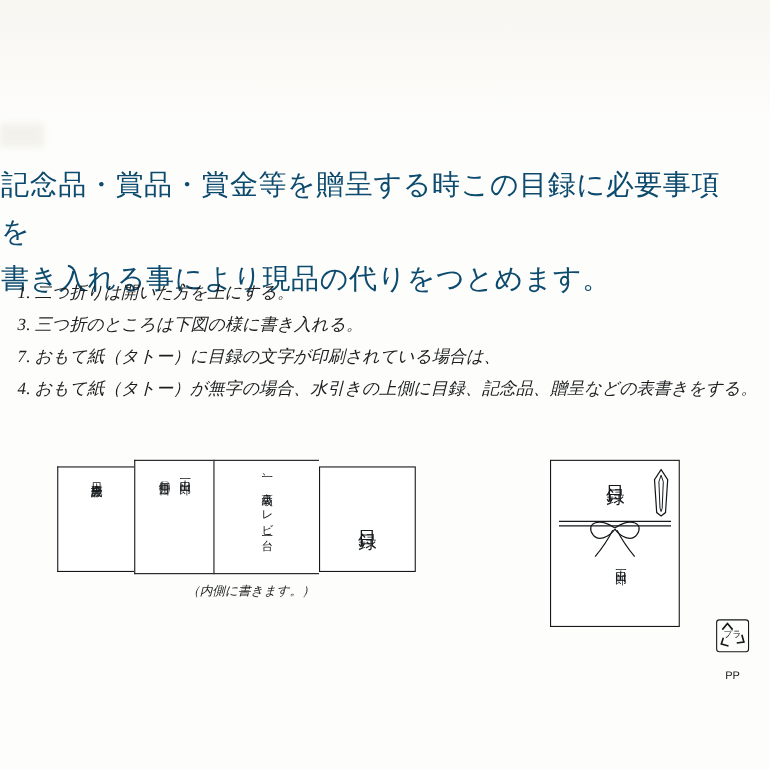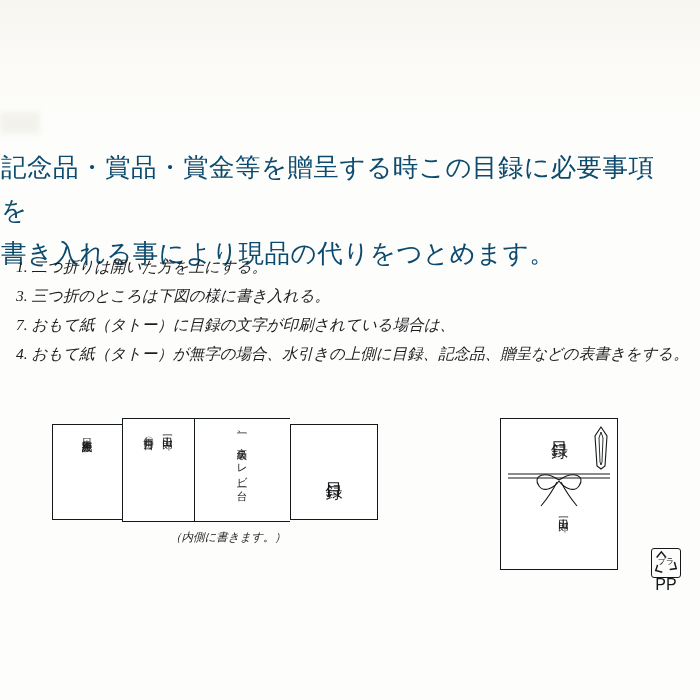--- a/index.html
+++ b/index.html
@@ -164,28 +164,28 @@
     position: absolute;
     left: 648px;
     top: 548px;
     width: 36px;
     height: 46px;
     text-align: center;
   }
   .pp-box {
     width: 30px;
     height: 30px;
-    margin: 0 auto;
+    margin: 15px auto;
     border: 1.4px solid #15181a;
     border-radius: 3px;
     position: relative;
     box-sizing: border-box;
   }
   .pp-label {
-    font-size: 16px;
+    font-size: 10px;
     line-height: 14px;
     color: #15181a;
     font-family: "Liberation Sans", sans-serif;
   }
   .pp-inner-text {
     position: absolute;
     left: 0; right: 0; top: 7px;
     font-size: 8px;
     font-family: "Liberation Sans", sans-serif;
     color: #15181a;

